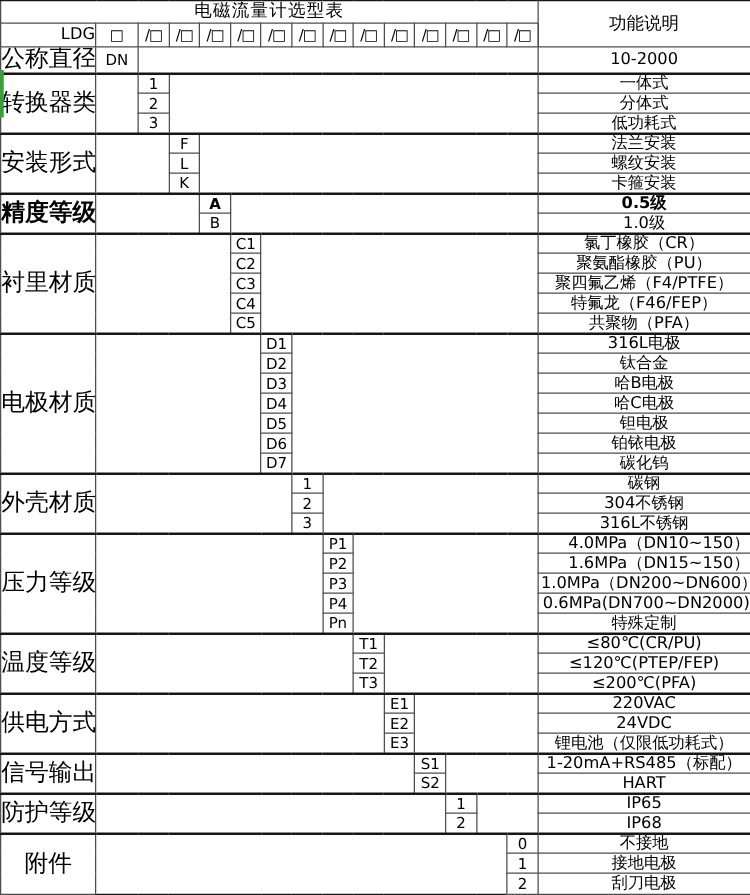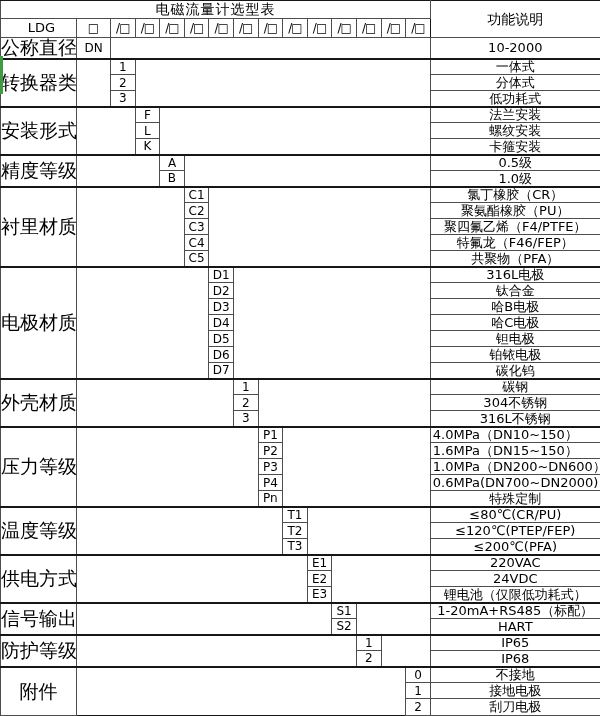--- a/index.html
+++ b/index.html
@@ -4,27 +4,27 @@
 <style>
   html,body{margin:0;padding:0;background:#fff;}
   body{width:600px;height:716px;position:relative;overflow:hidden;
        font-family:"DejaVu Sans",sans-serif;color:#000;}
   table{width:600px;height:716px;border-collapse:collapse;table-layout:fixed;
         border:1px solid #161616;}
   td{border:1px solid #4d4d4d;padding:0;font-size:13px;text-align:center;
      vertical-align:middle;line-height:1.05;overflow:hidden;white-space:nowrap;}
   .title{font-size:14px;letter-spacing:1px;}
   .fn-head{font-size:14px;border-left:1px solid #161616;text-align:center;}
-  .model-prefix{text-align:center;padding-left:6px;font-size:13px;margin-top:48px;}
+  .model-prefix{text-align:right;padding-left:6px;font-size:13px;margin-top:48px;}
   .code{font-size:12px;}
   .slot{font-size:12px;letter-spacing:-1px;}
   .label{font-size:19px;text-align:center;}
   .filler{border-top:none;border-bottom:none;}
   .desc{font-size:13px;border-left:1px solid #161616;}
-  .desc.left{text-align:left;padding-left:2px;}
+  .desc.left{text-align:right;padding-left:2px;}
   tr.sec-first td{border-top:2px solid #161616;}
   .title-row td{border-top:1px solid #161616;}
   #artifact{position:absolute;left:0;top:56px;width:3px;height:38px;
             background:#3f9b3f;z-index:5;}
 </style>
 </head>
 <body>
 
 <div id="artifact"></div>
 
@@ -98,21 +98,21 @@
         <td class="desc">法兰安装</td>
       </tr>
       <tr style="height: 16px;">
         <td class="code">L</td>
         <td class="desc">螺纹安装</td>
       </tr>
       <tr style="height: 16px;">
         <td class="code">K</td>
         <td class="desc">卡箍安装</td>
       </tr>
-      <tr class="sec-first" style="height: 16px;">
+      <tr class="sec-first" style="height: 16px; font-weight: bold;">
         <td class="label" rowspan="2">精度等级</td>
         <td class="filler" rowspan="2" colspan="3"></td>
         <td class="code">A</td>
         <td class="filler" rowspan="2" colspan="10"></td>
         <td class="desc">0.5级</td>
       </tr>
       <tr style="height: 16px;">
         <td class="code">B</td>
         <td class="desc">1.0级</td>
       </tr>

